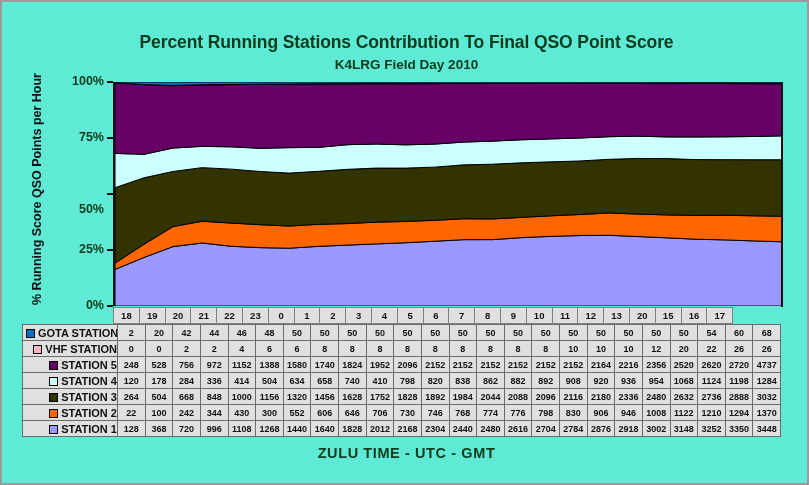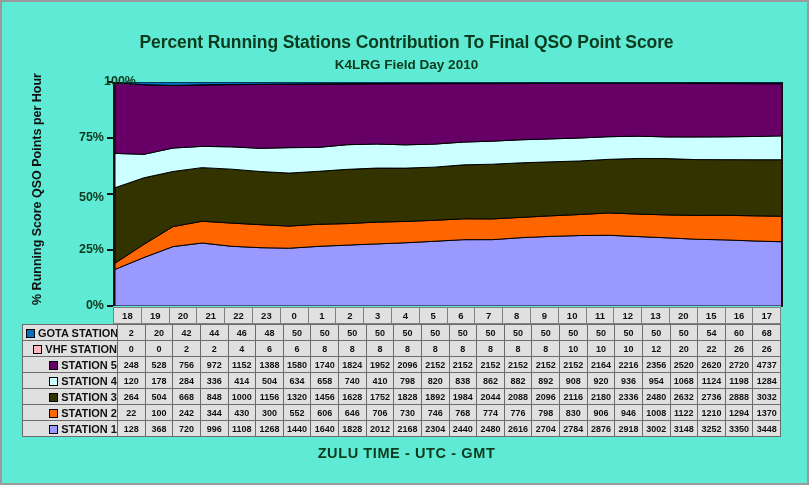--- a/index.html
+++ b/index.html
@@ -69,21 +69,21 @@
     left:105px;
   }
   .ylabel-box{
     position:absolute;left:40px;width:62px;
     text-align:right;
     font-size:12.5px;font-weight:bold;color:#0c3a1c;
   }
   
   #xaxis-strip{
     position:absolute;left:111px;top:305px;
-    width:668px;height:17px;
+    width:620px;height:17px;
     display:flex;
     background:#e8e8e8;
   }
   #xaxis-strip .xcell{
     flex:1 1 0;
     border-right:1px solid #808080;
     border-top:1px solid #808080;
     border-bottom:1px solid #808080;
     box-sizing:border-box;
     display:flex;align-items:center;justify-content:center;
@@ -144,25 +144,25 @@
           <path d="M 0 0.5714285714285836 L 29.043478260869566 2.638398115429908 L 58.08695652173913 3.6315401621223486 L 87.1304347826087 2.909090909090935 L 116.17391304347827 2.6961964371689646 L 145.2173913043478 2.4837782340862304 L 174.2608695652174 2.2472232174847875 L 203.30434782608697 2.10977590126663 L 232.34782608695653 1.9321832242712844 L 261.39130434782606 1.7895316804407742 L 290.4347826086956 1.692107319614479 L 319.4782608695652 1.6297039638735384 L 348.5217391304348 1.5766990291262175 L 377.5652173913044 1.552210274790923 L 406.60869565217394 1.5156322911806228 L 435.6521739130435 1.493333333333311 L 464.69565217391306 1.5186440677966004 L 493.7391304347826 1.4759499231275868 L 522.7826086956521 1.4279643008924836 L 551.8260869565217 1.4082336240113875 L 580.8695652173913 1.4848484848484986 L 609.9130434782609 1.5451080050825965 L 638.9565217391304 1.6699029126213532 L 668 1.7511643379906445 L 668 53.838988689288044 L 638.9565217391304 54.48543689320388 L 609.9130434782609 54.81067344345615 L 580.8695652173913 54.939393939393966 L 551.8260869565217 54.92111133644292 L 522.7826086956521 54.16744581385467 L 493.7391304347826 54.70854381726335 L 464.69565217391306 55.987344632768355 L 435.6521739130435 56.90114942528734 L 406.60869565217394 57.75081661222589 L 377.5652173913044 59.144563918757456 L 348.5217391304348 60.077669902912646 L 319.4782608695652 62.09734069242347 L 290.4347826086956 62.84136493878614 L 261.39130434782606 62.01652892561984 L 232.34782608695653 62.696014277215966 L 203.30434782608697 65.40305293926599 L 174.2608695652174 65.65102113937655 L 145.2173913043478 66.32607802874742 L 116.17391304347827 64.81656234954261 L 87.1304347826087 64.37944664031622 L 58.08695652173913 66.02800294767871 L 29.043478260869566 72.29210836277974 L 0 71.42857142857144 Z" fill="#660066" stroke="#000000" stroke-width="1"></path>
           <path d="M 0 0.5714285714285836 L 29.043478260869566 2.638398115429908 L 58.08695652173913 3.466470154753182 L 87.1304347826087 2.7826086956522147 L 116.17391304347827 2.480500722195444 L 145.2173913043478 2.207802874743294 L 174.2608695652174 2.006449301325688 L 203.30434782608697 1.8187723286781363 L 232.34782608695653 1.6656751933373073 L 261.39130434782606 1.5426997245179166 L 290.4347826086956 1.4587132065641981 L 319.4782608695652 1.4049172102357943 L 348.5217391304348 1.3592233009708536 L 377.5652173913044 1.3381123058542528 L 406.60869565217394 1.3065795613626108 L 435.6521739130435 1.28735632183907 L 464.69565217391306 1.265536723163848 L 493.7391304347826 1.2299582692729985 L 522.7826086956521 1.1899702507437553 L 551.8260869565217 1.1356722774285402 L 580.8695652173913 1.0606060606060623 L 609.9130434782609 1.0978398983481554 L 638.9565217391304 1.165048543689295 L 668 1.266799733865554 L 668 1.7511643379906445 L 638.9565217391304 1.6699029126213532 L 609.9130434782609 1.5451080050825965 L 580.8695652173913 1.4848484848484986 L 551.8260869565217 1.4082336240113875 L 522.7826086956521 1.4279643008924836 L 493.7391304347826 1.4759499231275868 L 464.69565217391306 1.5186440677966004 L 435.6521739130435 1.493333333333311 L 406.60869565217394 1.5156322911806228 L 377.5652173913044 1.552210274790923 L 348.5217391304348 1.5766990291262175 L 319.4782608695652 1.6297039638735384 L 290.4347826086956 1.692107319614479 L 261.39130434782606 1.7895316804407742 L 232.34782608695653 1.9321832242712844 L 203.30434782608697 2.10977590126663 L 174.2608695652174 2.2472232174847875 L 145.2173913043478 2.4837782340862304 L 116.17391304347827 2.6961964371689646 L 87.1304347826087 2.909090909090935 L 58.08695652173913 3.6315401621223486 L 29.043478260869566 2.638398115429908 L 0 0.5714285714285836 Z" fill="#ffb6c1" stroke="#000000" stroke-width="1"></path>
           <path d="M 0 2.842170943040401e-14 L 29.043478260869566 0 L 58.08695652173913 5.684341886080802e-14 L 87.1304347826087 2.842170943040401e-14 L 116.17391304347827 -5.684341886080802e-14 L 145.2173913043478 0 L 174.2608695652174 0 L 203.30434782608697 0 L 232.34782608695653 0 L 261.39130434782606 0 L 290.4347826086956 -5.684341886080802e-14 L 319.4782608695652 0 L 348.5217391304348 0 L 377.5652173913044 0 L 406.60869565217394 2.842170943040401e-14 L 435.6521739130435 0 L 464.69565217391306 2.842170943040401e-14 L 493.7391304347826 0 L 522.7826086956521 2.842170943040401e-14 L 551.8260869565217 2.842170943040401e-14 L 580.8695652173913 0 L 609.9130434782609 0 L 638.9565217391304 -5.684341886080802e-14 L 668 -5.684341886080802e-14 L 668 1.266799733865554 L 638.9565217391304 1.165048543689295 L 609.9130434782609 1.0978398983481554 L 580.8695652173913 1.0606060606060623 L 551.8260869565217 1.1356722774285402 L 522.7826086956521 1.1899702507437553 L 493.7391304347826 1.2299582692729985 L 464.69565217391306 1.265536723163848 L 435.6521739130435 1.28735632183907 L 406.60869565217394 1.3065795613626108 L 377.5652173913044 1.3381123058542528 L 348.5217391304348 1.3592233009708536 L 319.4782608695652 1.4049172102357943 L 290.4347826086956 1.4587132065641981 L 261.39130434782606 1.5426997245179166 L 232.34782608695653 1.6656751933373073 L 203.30434782608697 1.8187723286781363 L 174.2608695652174 2.006449301325688 L 145.2173913043478 2.207802874743294 L 116.17391304347827 2.480500722195444 L 87.1304347826087 2.7826086956522147 L 58.08695652173913 3.466470154753182 L 29.043478260869566 2.638398115429908 L 0 0.5714285714285836 Z" fill="#0070c0" stroke="#000000" stroke-width="1"></path>
         </svg>
     </div>
   </div>
   <div id="plot-right-line"></div>
 
   <div id="ytick-container">
       <div class="ytick" style="top: 79px;"></div>
-      <div class="ylabel-box" style="top: 72px; margin-left: 32px;">100%</div>
+      <div class="ylabel-box" style="top: 72px;">100%</div>
       <div class="ytick" style="top: 135px;"></div>
       <div class="ylabel-box" style="top: 128px;">75%</div>
       <div class="ytick" style="top: 191px;"></div>
-      <div class="ylabel-box" style="top: 188px;">50%</div>
+      <div class="ylabel-box" style="top: 200px;">50%</div>
       <div class="ytick" style="top: 247px;"></div>
       <div class="ylabel-box" style="top: 240px; text-align: right;">25%</div>
       <div class="ytick" style="top: 303px;"></div>
       <div class="ylabel-box" style="top: 296px;">0%</div>
     </div>
 
   <div id="xaxis-strip">
       <div class="xcell">18</div>
       <div class="xcell">19</div>
       <div class="xcell">20</div>

